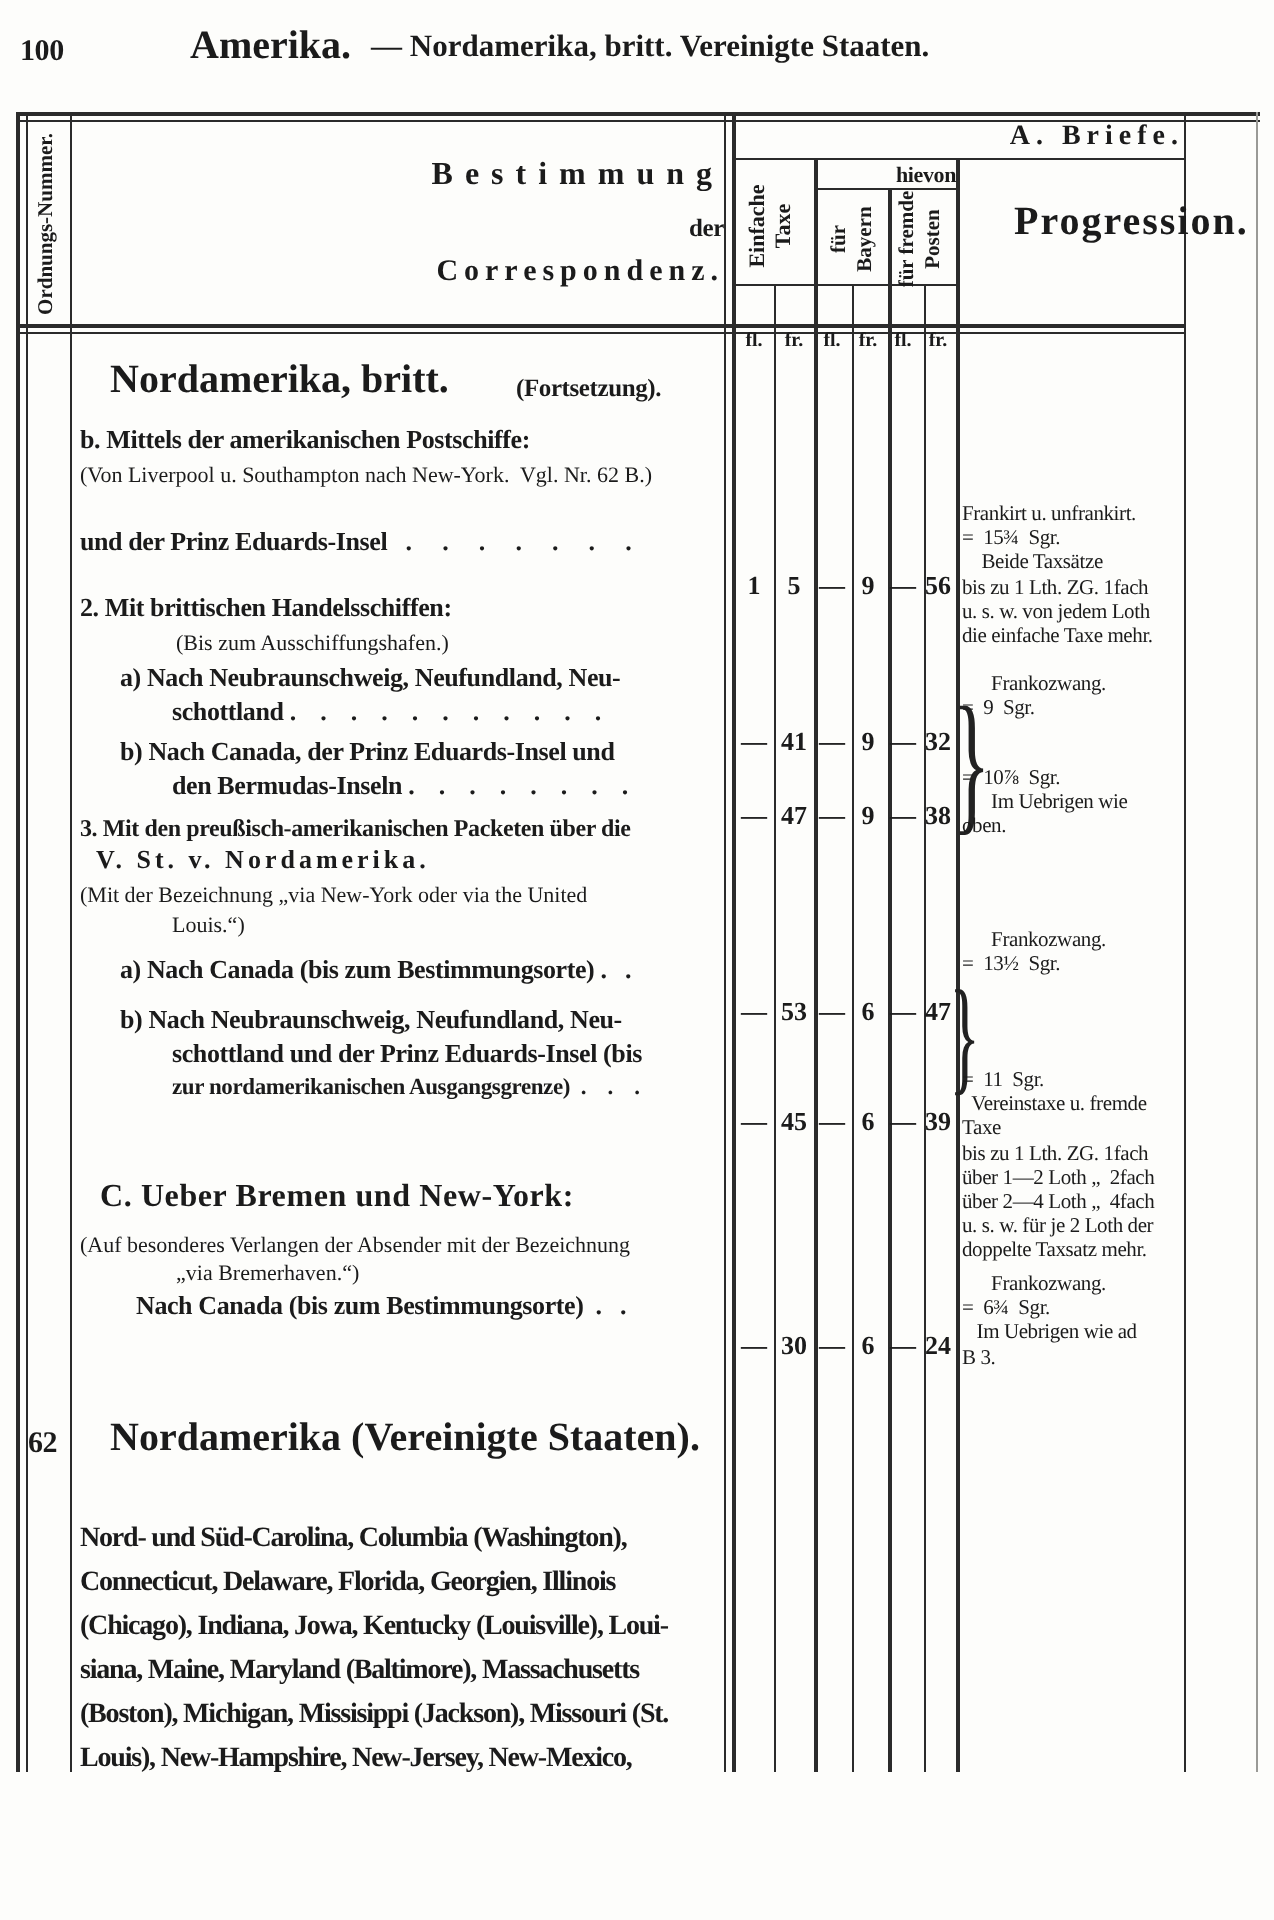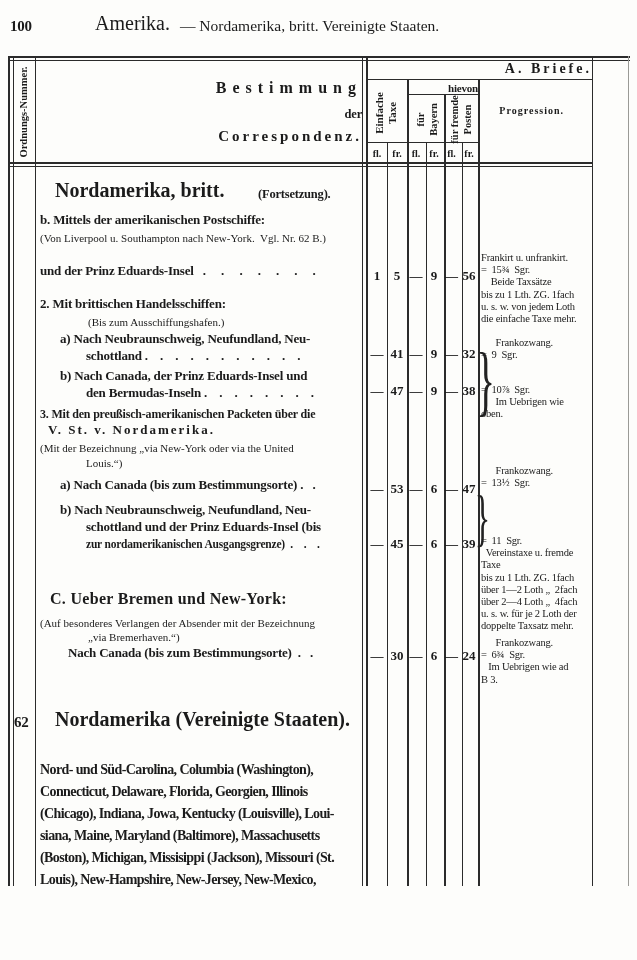--- a/index.html
+++ b/index.html
@@ -11,27 +11,27 @@
   .tl{position:absolute;white-space:pre;font-weight:bold;font-size:13px;letter-spacing:-0.2px;line-height:16px;}
   .sm{font-size:11px;font-weight:normal;letter-spacing:0;}
   .smb{font-size:11.5px;}
   .h20{font-size:20px;letter-spacing:0;line-height:22px;}
   .h16{font-size:16px;letter-spacing:0.3px;}
   .h12{font-size:12px;}
   .spread{letter-spacing:2px;}
   .states{font-size:14px;letter-spacing:-0.6px;}
   .ctr{text-align:right;}
   .rot{position:absolute;transform:rotate(-90deg);font-weight:bold;white-space:pre;text-align:center;line-height:12.5px;}
-  .raterow{position:absolute;left:367px;width:131px;display:flex;font-weight:bold;font-size:13px;line-height:16px;}
+  .raterow{position:absolute;left:367px;width:131px;display:flex;font-weight:bold;font-size:13px;line-height:16px;margin-top:17px;}
   .rc{flex:none;text-align:center;}
   .prog{position:absolute;left:481px;width:112px;font-size:10.5px;line-height:12.2px;
         white-space:pre;letter-spacing:-0.2px;font-weight:normal;}
   .brace{position:absolute;left:467px;transform:scaleX(0.5);transform-origin:center;
          font-weight:normal;color:#222;}
-  .pagehead{position:absolute;display:flex;align-items:flex-end;gap:10px;font-weight:normal;}
+  .pagehead{position:absolute;display:flex;align-items:center;gap:10px;font-weight:bold;}
 </style>
 </head>
 <body>
 
 <div class="page">
 
   <div class="tl" style="left:10px;top:18px;font-size:15px">100</div>
   <div class="pagehead" style="left:95px;top:12px">
     <span style="font-size:20px">Amerika.</span>
     <span style="font-size:15.5px">— Nordamerika, britt.  Vereinigte Staaten.</span>
@@ -64,21 +64,21 @@
   <div class="tl ctr" style="left:35px;top:106px;width:327px;font-size:12.5px;font-weight:bold">der</div>
   <div class="tl ctr" style="left:35px;top:128px;width:327px;font-size:15px;letter-spacing:3px">Correspondenz.</div>
   <div class="tl ctr" style="left:367px;top:61px;width:225px;font-size:14px;letter-spacing:3px">A. Briefe.</div>
   <div class="rot" style="left:357px;top:99px;width:60px;height:28px;font-size:11px">Einfache
 Taxe</div>
   <div class="tl ctr" style="left:409px;top:80px;width:69px;font-size:11px">hievon</div>
   <div class="rot" style="left:403px;top:107px;width:48px;height:25px;font-size:10.5px">für
 Bayern</div>
   <div class="rot" style="left:435px;top:107px;width:52px;height:25px;font-size:10.5px">für fremde
 Posten</div>
-  <div class="tl ctr" style="left:452px;top:103px;width:112px;font-size:10px;letter-spacing:1px">Progression.</div>
+  <div class="tl ctr" style="left:507px;top:103px;width:112px;font-size:20px;letter-spacing:1px">Progression.</div>
 
   <div class="raterow" style="top:146px;font-size:10px">
     <span class="rc" style="width:20px">fl.</span>
     <span class="rc" style="width:20px">fr.</span>
     <span class="rc" style="width:18px">fl.</span>
     <span class="rc" style="width:18px">fr.</span>
     <span class="rc" style="width:17px">fl.</span>
     <span class="rc" style="width:18px">fr.</span>
   </div>
 

